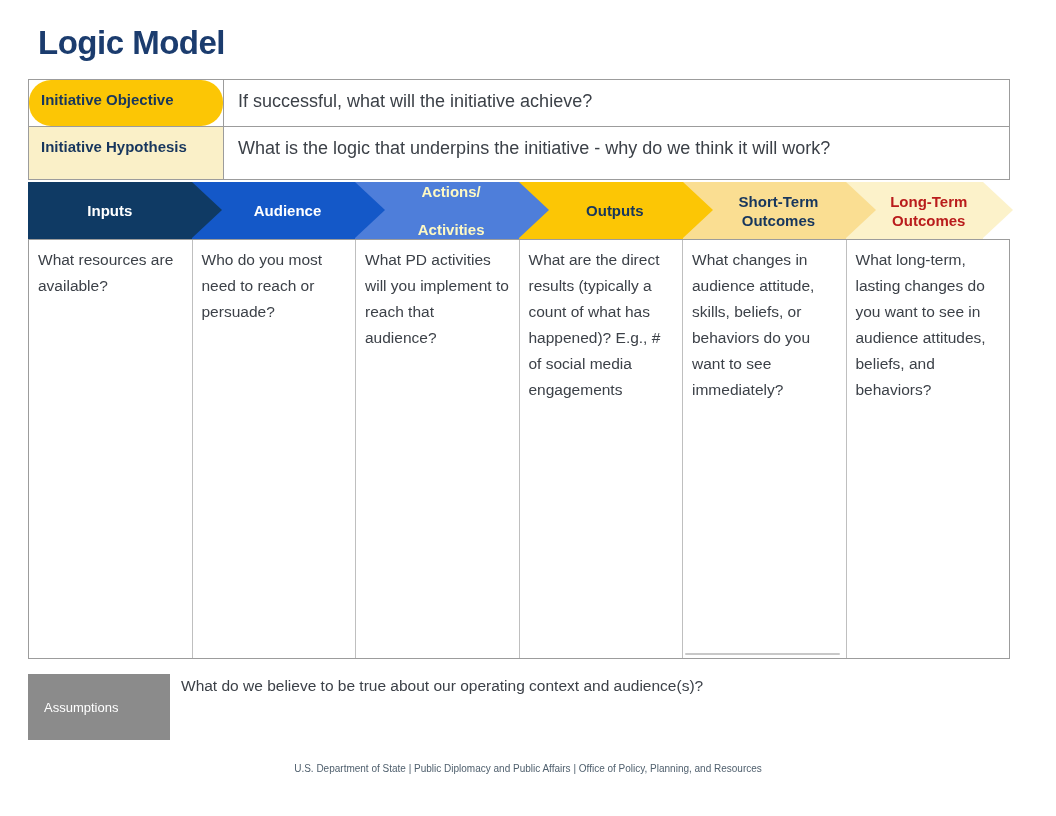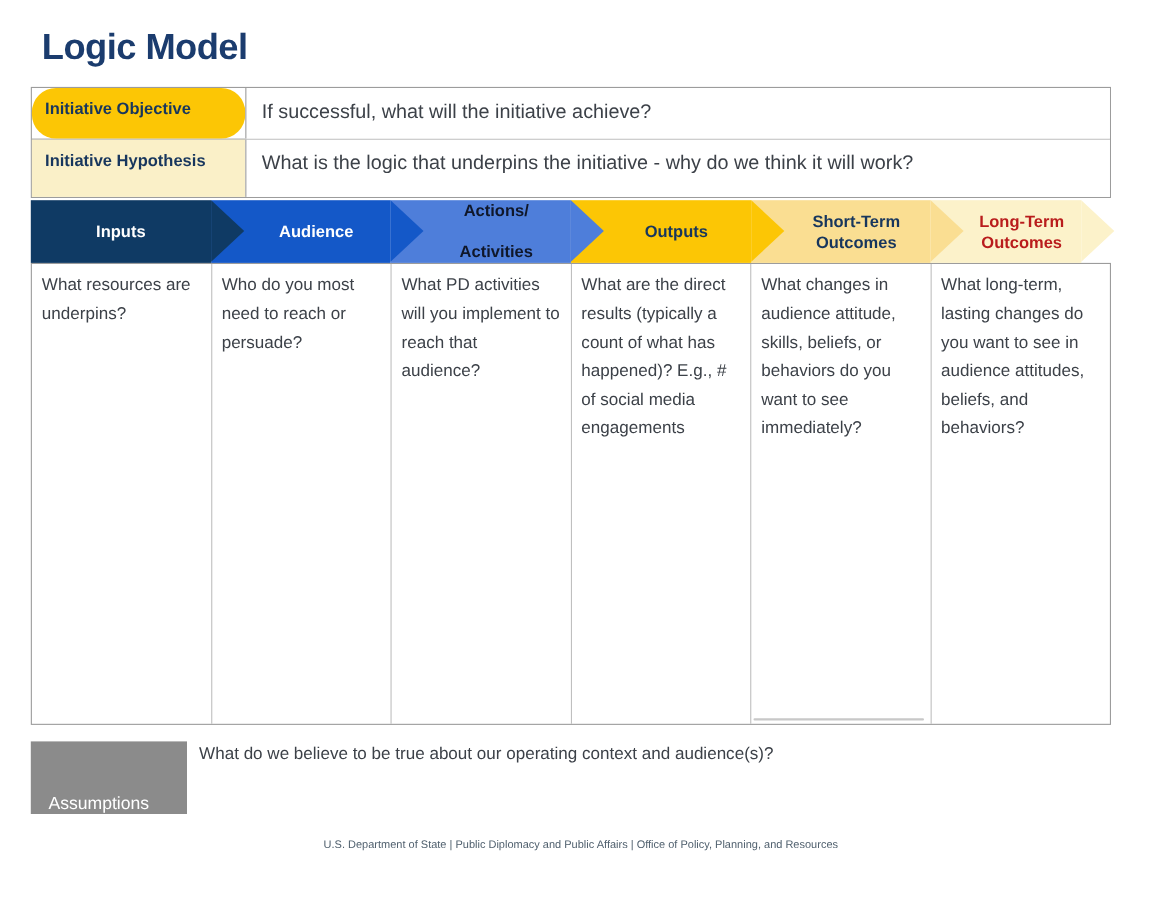--- a/index.html
+++ b/index.html
@@ -80,22 +80,22 @@
   .col:first-child{border-left:none;}
   .faint-line{
     position:absolute;left:2px;right:6px;bottom:3px;height:2px;
     background:#C8C8C8;border-radius:1px;
   }
   .assumptions{
     margin:15px 0 0 28px;display:flex;align-items:flex-start;
   }
   .assume-box{
     width:142px;height:66px;flex:0 0 142px;background:var(--gray-box);
-    color:#fff;font-size:16px;
-    display:flex;align-items:flex-end;padding-left:16px;
+    color:#fff;font-size:13px;
+    display:flex;align-items:center;padding-left:16px;
   }
   .assume-q{
     margin-left:11px;padding-top:1px;
     font-size:15.5px;line-height:22px;color:var(--text);
   }
   .footer{
     margin-top:23px;text-align:center;
     font-size:10px;color:var(--footer);
   }
 </style>
@@ -117,40 +117,40 @@
     </div>
   </div>
 
   <div class="band">
     <div class="stage" style="--c: #0F3A64; color: rgb(255, 255, 255);">
       <span>Inputs</span>
     </div>
     <div class="stage" style="--c: #1458C8; color: rgb(255, 255, 255); align-items: center;">
       <span>Audience</span>
     </div>
-    <div class="stage" style="--c: #4E7EDA; color: #0f172a; gap: 19px;">
+    <div class="stage" style="--c: #4E7EDA; color: #fef9c3; gap: 19px;">
       <span>Actions/</span>
       <span>Activities</span>
     </div>
     <div class="stage" style="--c: #FCC605; color: rgb(23, 54, 93);">
       <span>Outputs</span>
     </div>
     <div class="stage" style="--c: #FADE92; color: rgb(23, 54, 93);">
       <span>Short-Term</span>
       <span>Outcomes</span>
     </div>
     <div class="stage" style="--c: #FCF2CA; color: #b91c1c;">
       <span>Long-Term</span>
       <span>Outcomes</span>
     </div>
   </div>
 
   <div class="grid">
     <div class="col">
-      <div>What resources are underpins?</div>
+      <div>What resources are available?</div>
     </div>
     <div class="col">
       <div>Who do you most need to reach or persuade?</div>
     </div>
     <div class="col">
       <div>What PD activities will you implement to reach that audience?</div>
     </div>
     <div class="col">
       <div>What are the direct results (typically a count of what has happened)? E.g., # of social media engagements</div>
     </div>

